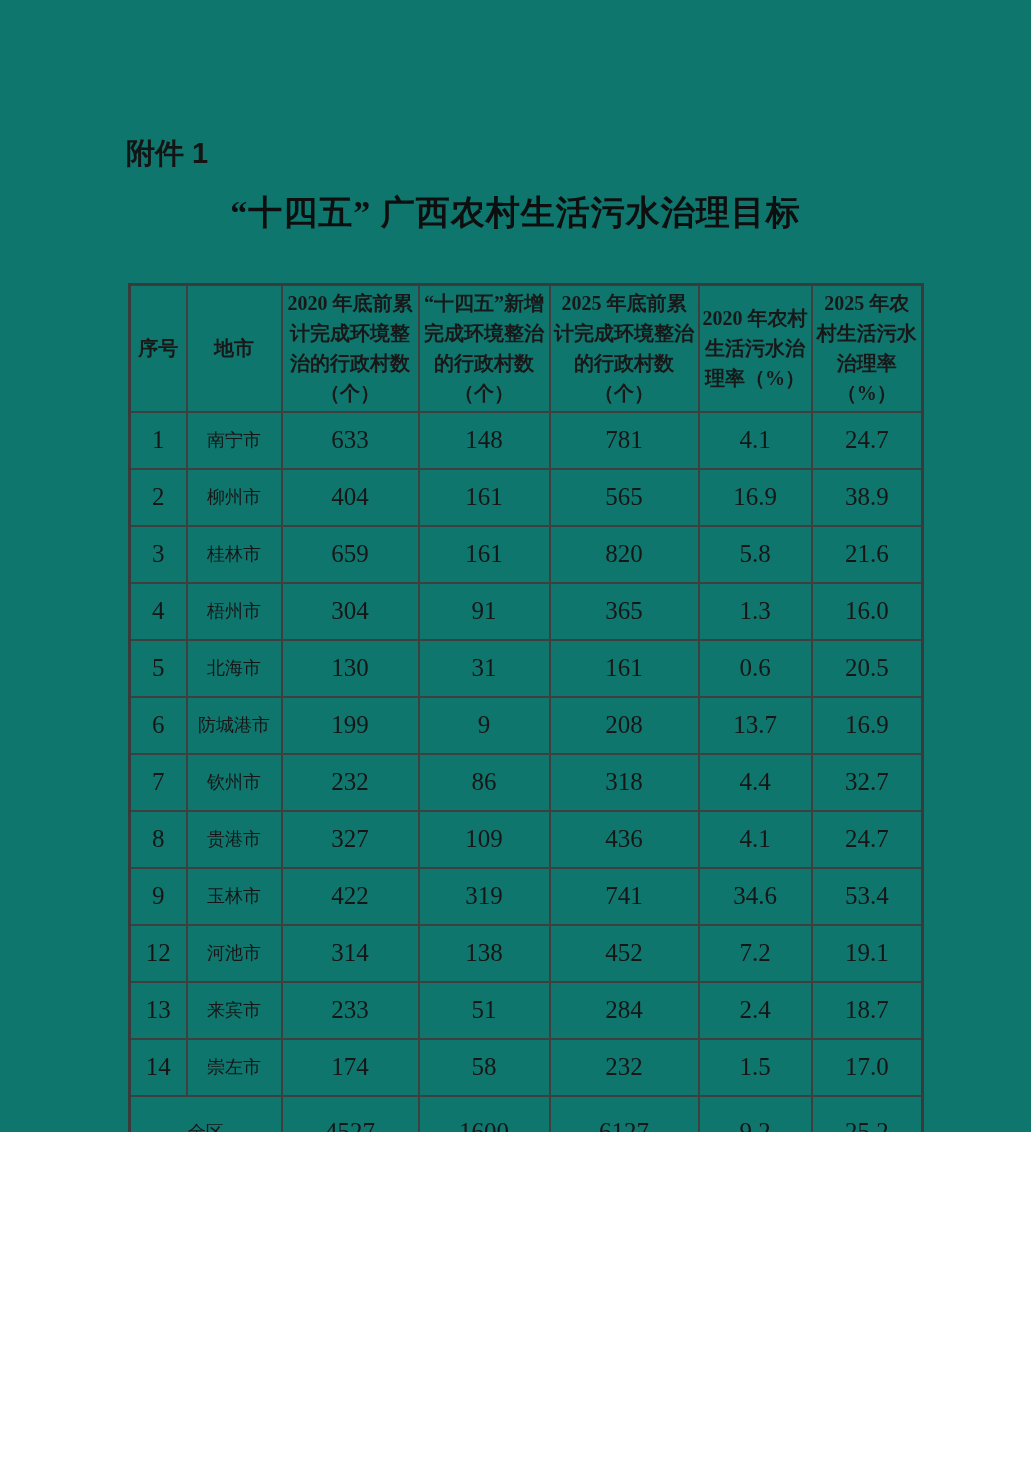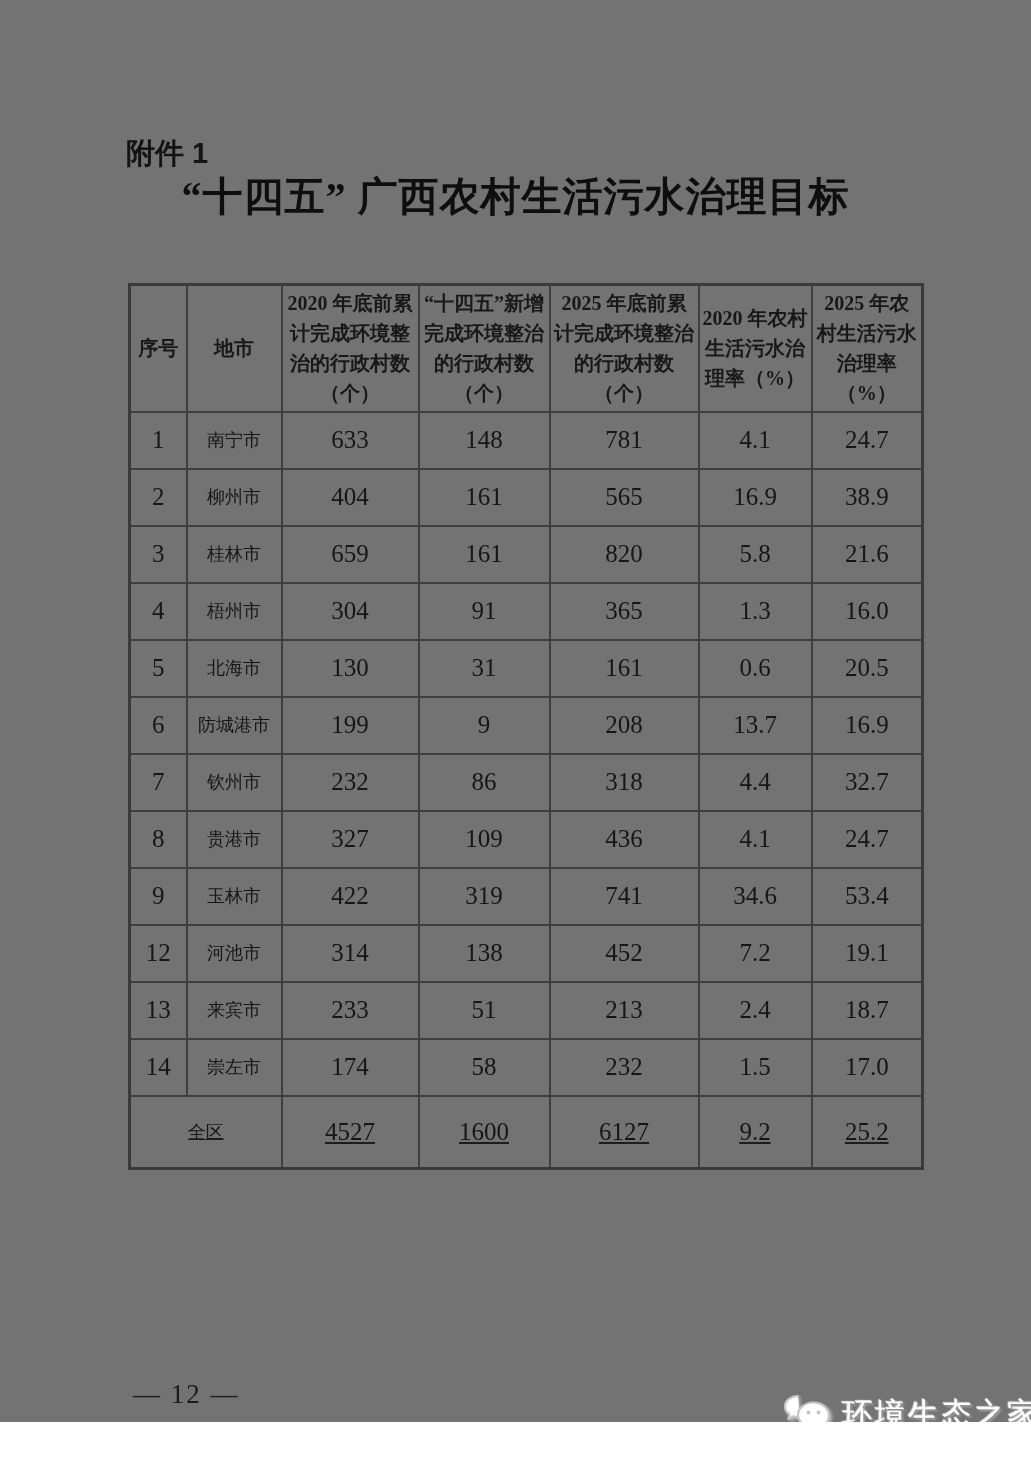--- a/index.html
+++ b/index.html
@@ -1,34 +1,34 @@
 <!DOCTYPE html>
 <html><head>
 <meta charset="utf-8">
 <style>
   * { margin:0; padding:0; box-sizing:border-box; }
   html,body { background:#ffffff; }
   .page {
     position:relative;
-    width:1031px; height:1422px;
-    background:#737373;
+    width:1031px; height:1132px;
+    background:#0f766e;
     font-family:"Liberation Serif","DejaVu Serif",serif;
     color:#1d1d1d;
     overflow:hidden;
   }
   .attachment-label {
     position:absolute; left:126px; top:134px;
     font-family:"Liberation Sans","DejaVu Sans",sans-serif;
     font-weight:600;
     font-size:29px; color:#141414;
   }
   .doc-title {
-    position:absolute; top:169px; left:0; width:100%;
+    position:absolute; top:190px; left:0; width:100%;
     text-align:center;
-    font-size:40px; font-weight:bold; color:#0e0e0e;
+    font-size:34px; font-weight:bold; color:#0e0e0e;
     letter-spacing:1px;
   }
   table.goal-table {
     position:absolute; left:128px; top:283px;
     width:793px;
     border-collapse:collapse;
     table-layout:fixed;
     border:3px solid #3a3a3a;
   }
   .goal-table th, .goal-table td {
@@ -193,21 +193,21 @@
         <td>138</td>
         <td>452</td>
         <td>7.2</td>
         <td>19.1</td>
       </tr>
       <tr class="data-row">
         <td>13</td>
         <td class="city-cell">来宾市</td>
         <td>233</td>
         <td>51</td>
-        <td>213</td>
+        <td>284</td>
         <td>2.4</td>
         <td>18.7</td>
       </tr>
       <tr class="data-row">
         <td>14</td>
         <td class="city-cell">崇左市</td>
         <td>174</td>
         <td>58</td>
         <td>232</td>
         <td>1.5</td>

